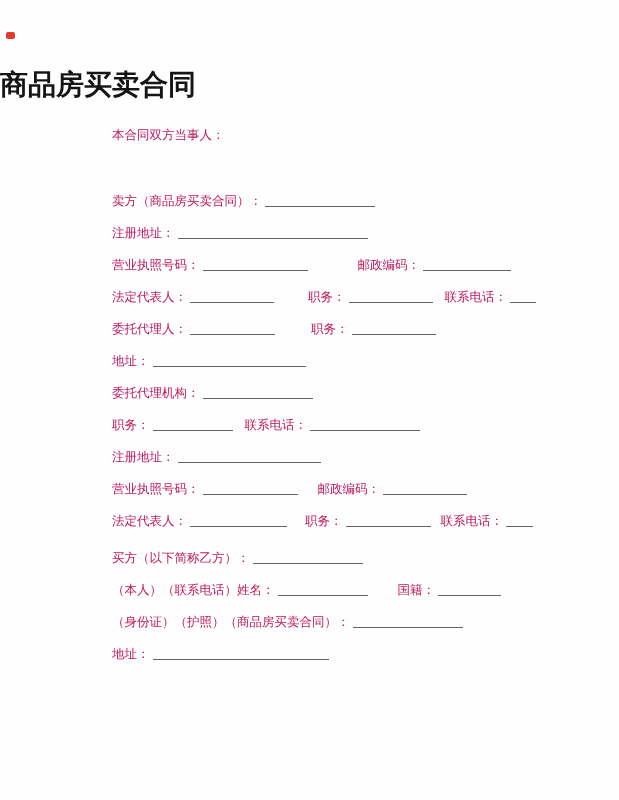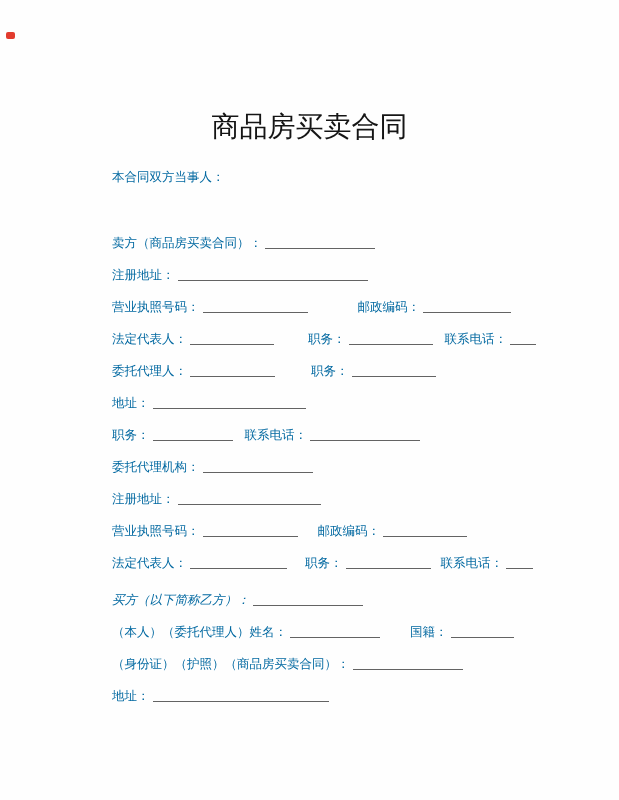--- a/index.html
+++ b/index.html
@@ -16,42 +16,42 @@
     position: absolute;
     left: 6px;
     top: 32px;
     width: 9px;
     height: 7px;
     background: #e23b2e;
     border-radius: 2px;
   }
   .title {
     margin: 0;
-    padding-top: 112px;
+    padding-top: 70px;
     height: 30px;
     line-height: 30px;
-    text-align: center;
+    text-align: left;
     font-size: 28px;
-    font-weight: normal;
+    font-weight: bold;
     color: #151515;
   }
   .content {
     padding-left: 112px;
     padding-top: 28px;
     font-size: 12.5px;
   }
   .row {
     margin: 0 0 18px 0;
     height: 14px;
     line-height: 14px;
     white-space: nowrap;
   }
   .intro { margin-bottom: 52px; }
-  .sect-gap { margin-top: 23px; font-style: italic; }
-  .lbl { color: #0369a1; }
+  .sect-gap { margin-top: 23px; }
+  .lbl { color: #be185d; }
   .ul {
     display: inline-block;
     height: 12px;
     border-bottom: 1px solid #636363;
     vertical-align: -2px;
     margin-left: 3px;
   }
   .sp { display: inline-block; height: 1px; }
 </style>
 </head>
@@ -86,45 +86,45 @@
 
     <p class="row">
       <span class="lbl">委托代理人：</span><span class="ul" style="width:85px"></span><span class="sp" style="width:36px"></span><span class="lbl">职务：</span><span class="ul" style="width:84px"></span>
     </p>
 
     <p class="row">
       <span class="lbl">地址：</span><span class="ul" style="width:153px"></span>
     </p>
 
     <p class="row">
-      <span class="lbl">职务：</span><span class="ul" style="width:80px"></span><span class="sp" style="width:12px"></span><span class="lbl">联系电话：</span><span class="ul" style="width:110px"></span>
+      <span class="lbl">委托代理机构：</span><span class="ul" style="width:110px"></span>
     </p>
 
     <p class="row">
-      <span class="lbl">委托代理机构：</span><span class="ul" style="width:110px"></span>
+      <span class="lbl">职务：</span><span class="ul" style="width:80px"></span><span class="sp" style="width:12px"></span><span class="lbl">联系电话：</span><span class="ul" style="width:110px"></span>
     </p>
 
     <p class="row">
       <span class="lbl">注册地址：</span><span class="ul" style="width:143px"></span>
     </p>
 
     <p class="row">
       <span class="lbl">营业执照号码：</span><span class="ul" style="width:95px"></span><span class="sp" style="width:20px"></span><span class="lbl">邮政编码：</span><span class="ul" style="width:84px"></span>
     </p>
 
     <p class="row">
       <span class="lbl">法定代表人：</span><span class="ul" style="width:97px"></span><span class="sp" style="width:18px"></span><span class="lbl">职务：</span><span class="ul" style="width:85px"></span><span class="sp" style="width:10px"></span><span class="lbl">联系电话：</span><span class="ul" style="width:27px"></span>
     </p>
 
     <p class="row sect-gap">
       <span class="lbl">买方（以下简称乙方）：</span><span class="ul" style="width:110px"></span>
     </p>
 
     <p class="row">
-      <span class="lbl">（本人）（委托代理人）姓名：</span><span class="ul" style="width:90px"></span><span class="sp" style="width:30px"></span><span class="lbl">国籍：</span><span class="ul" style="width:63px"></span>
+      <span class="lbl">（本人）（联系电话）姓名：</span><span class="ul" style="width:90px"></span><span class="sp" style="width:30px"></span><span class="lbl">国籍：</span><span class="ul" style="width:63px"></span>
     </p>
 
     <p class="row">
       <span class="lbl">（身份证）（护照）（商品房买卖合同）：</span><span class="ul" style="width:110px"></span>
     </p>
 
     <p class="row">
       <span class="lbl">地址：</span><span class="ul" style="width:176px"></span>
     </p>
 

